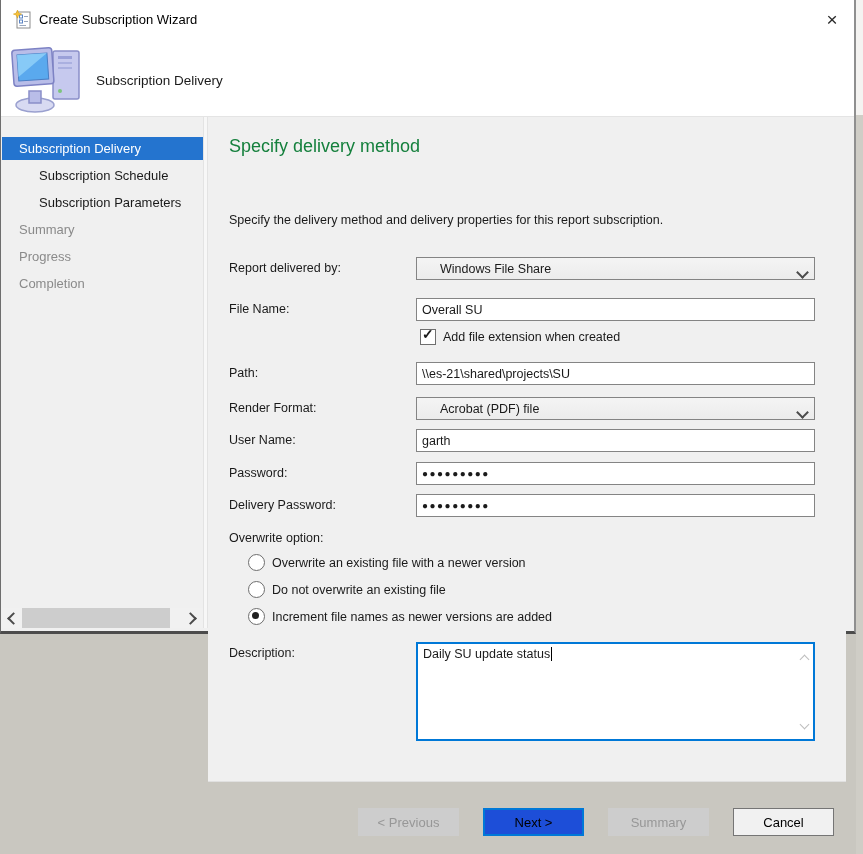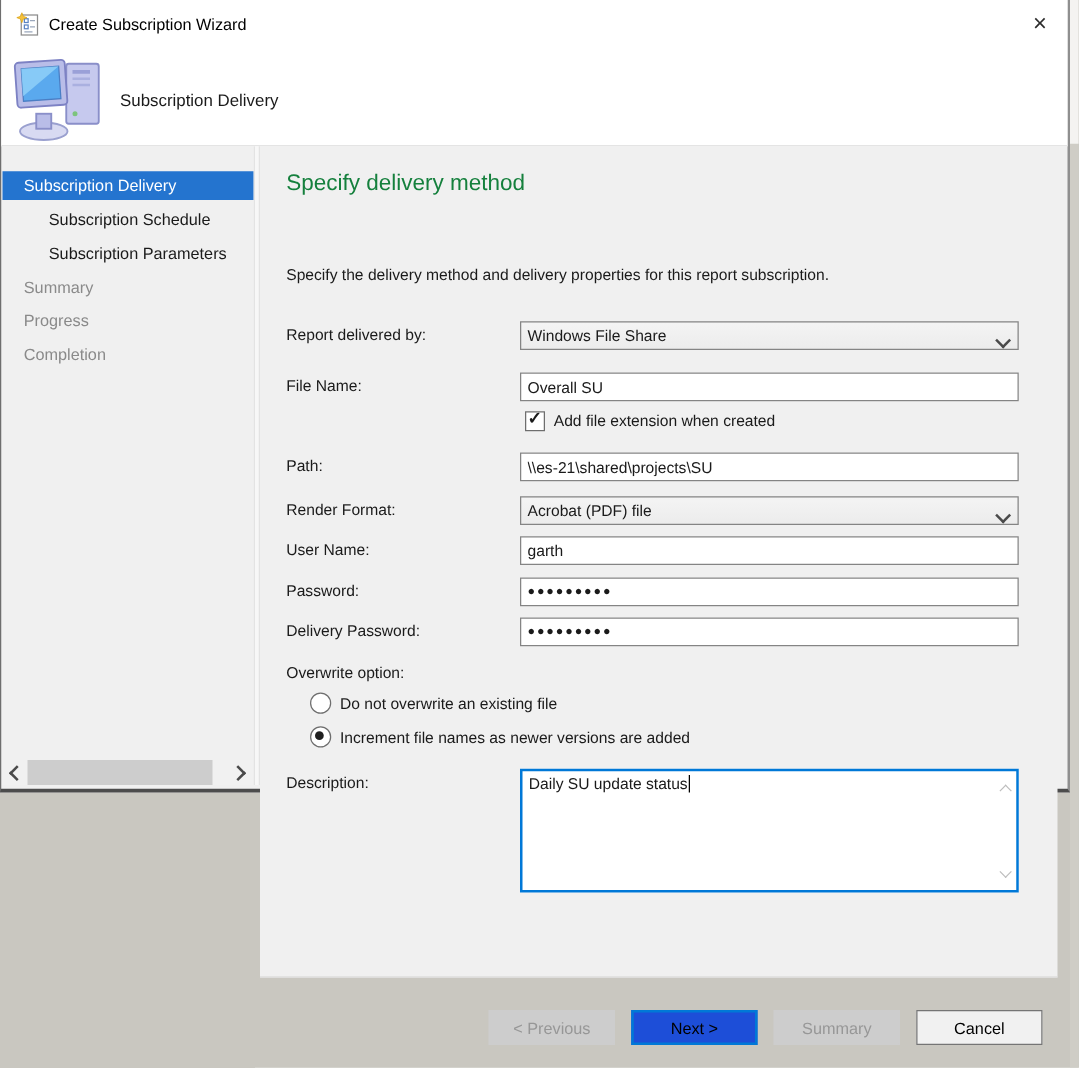--- a/index.html
+++ b/index.html
@@ -48,21 +48,21 @@
   .page-heading{font-size:18px;color:#15803d;margin:0 0 56px 0;font-weight:400;}
   .intro{font-size:12.5px;color:#1a1a1a;margin:0 0 30px 0;}
 
   .frow{display:flex;align-items:flex-start;}
   .flabel{width:187px;flex:0 0 187px;padding-top:4px;font-size:12.5px;}
   .fctrl{flex:1;}
   .tinput{display:block;width:100%;box-sizing:border-box;height:23px;border:1px solid #848484;background:#ffffff;
     font-family:"Liberation Sans",sans-serif;font-size:12.5px;color:#1a1a1a;padding:0 5px;outline:none;}
   .tinput.pw{font-size:10px;letter-spacing:1.5px;font-weight:bold;}
   .combo{position:relative;display:flex;align-items:center;height:23px;box-sizing:border-box;border:1px solid #848484;
-    background:linear-gradient(#f4f4f4,#ececec);padding:0 22px 0 5px;font-size:12.5px;}
+    background:linear-gradient(#f4f4f4,#ececec);padding:0 22px 0 23px;font-size:12.5px;}
   .combo .chevwrap{position:absolute;right:7px;top:8px;}
 
   .checkrow{display:flex;align-items:center;margin:8px 0 17px 0;}
   .checkrow .spacer{width:191px;flex:0 0 191px;}
   .cbox{width:14px;height:14px;border:1px solid #6e6e6e;background:#fff;position:relative;flex:0 0 14px;}
   .cbox .tick{position:absolute;left:1px;top:-4px;font-size:14px;font-weight:bold;color:#1a1a1a;}
   .clabel{margin-left:7px;font-size:12.5px;text-align:right;}
 
   .group-label{font-size:12.5px;margin:0 0 9px 0;}
   .radiorow{display:flex;align-items:center;margin:0 0 10px 19px;height:17px;}
@@ -74,21 +74,21 @@
   .descrow{margin-top:17px;}
   .descbox{position:relative;height:99px;box-sizing:border-box;border:2px solid #0078d7;background:#ffffff;
     font-size:12.5px;padding:3px 16px 3px 5px;}
   .caret{display:inline-block;width:1px;height:14px;background:#000;vertical-align:text-bottom;margin-left:1px;}
   .descbox .sc-up{position:absolute;right:5px;top:8px;}
   .descbox .sc-dn{position:absolute;right:5px;bottom:8px;}
 
   
   .footer{position:absolute;left:207px;right:8px;top:781px;bottom:3px;background:#f0f0f0;border-top:1px solid #e0e0e0;
     box-shadow:inset 0 1px 0 #fafafa;box-sizing:border-box;}
-  .btnrow{position:absolute;right:12px;top:26px;display:flex;}
+  .btnrow{position:absolute;right:12px;top:26px;display:flex;gap:11px;}
   .btn{width:101px;height:28px;box-sizing:border-box;display:flex;align-items:center;justify-content:center;
     font-family:"Liberation Sans",sans-serif;font-size:13px;margin-left:13px;}
   .btn.disabled{background:#cdcdcd;color:#979797;border:1px solid #cdcdcd;}
   .btn.default{background:#1d4ed8;color:#000;border:2px solid #0078d7;}
   .btn.normal{background:#f1f1f1;color:#000;border:1px solid #757575;}
 </style>
 </head>
 <body>
 
 <div class="stage">
@@ -213,20 +213,24 @@
         <div class="flabel">Delivery Password:</div>
         <div class="fctrl">
           <input class="tinput pw" value="●●●●●●●●●" style="">
         </div>
       </div>
 
       <div class="group-label">Overwrite option:</div>
 
       <div class="radiorow">
         <div class="rdo"></div>
+        <span class="rlabel">Overwrite an existing file with a newer version</span>
+      </div>
+      <div class="radiorow">
+        <div class="rdo"></div>
         <span class="rlabel">Do not overwrite an existing file</span>
       </div>
       <div class="radiorow">
         <div class="rdo sel">
             <span class="dot"></span>
           </div>
         <span class="rlabel">Increment file names as newer versions are added</span>
       </div>
 
       <div class="frow descrow">

